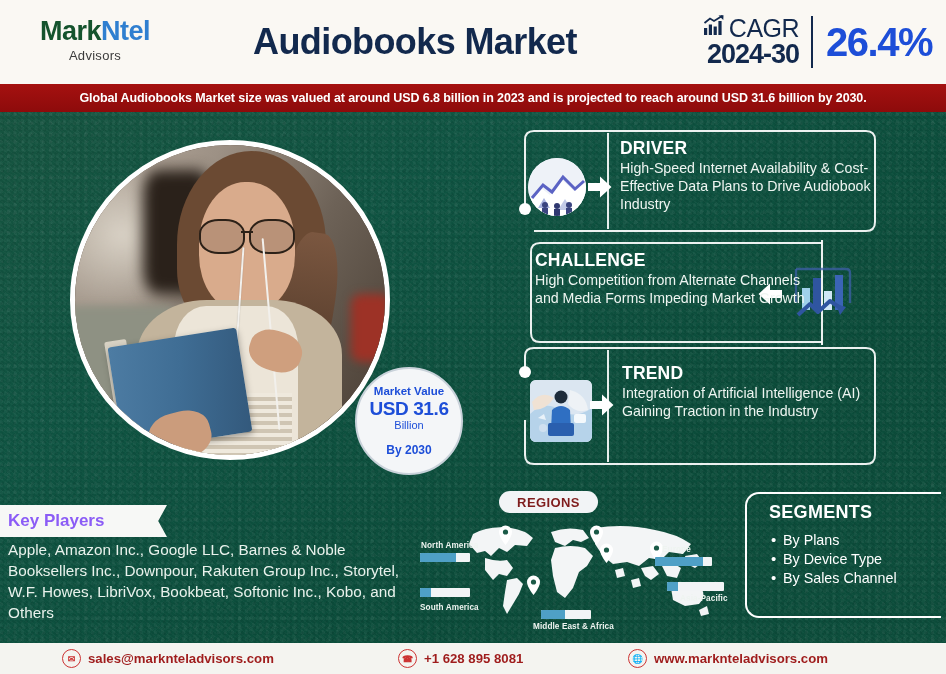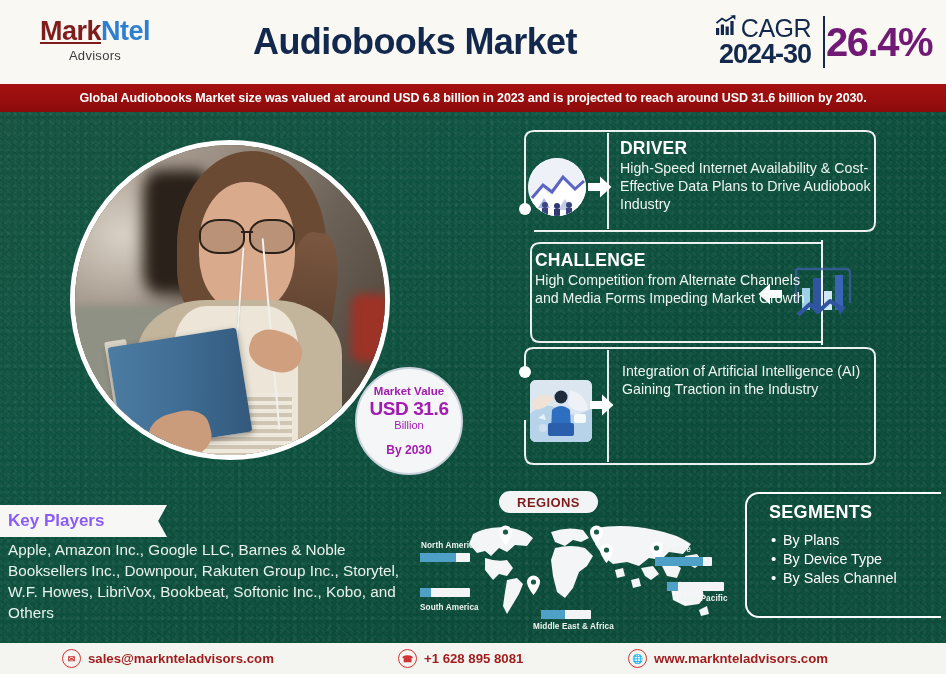--- a/index.html
+++ b/index.html
@@ -29,35 +29,35 @@
   }
 
   
   .header{
     position:absolute;left:0;top:0;width:946px;height:84px;
     background:#faf8f3;display:flex;align-items:center;z-index:5;
     border-bottom:2px solid #e9e4da;
   }
   .logo{position:absolute;left:20px;top:18px;width:150px;text-align:center;}
   .logo-top{font-size:27px;font-weight:bold;letter-spacing:-.5px;line-height:1;}
-  .logo-mark{color:#7f1d1d;text-decoration:underline;}
+  .logo-mark{color:#14532d;}
   .logo-ntel{color:#2f7fd0;}
   .logo-sub{font-size:13px;color:#3b3b3b;margin-top:3px;letter-spacing:.3px;}
   .title{
     position:absolute;left:175px;top:0;width:480px;height:84px;
     display:flex;align-items:center;justify-content:center;
     font-size:36px;font-weight:bold;color:#12294d;letter-spacing:-.6px;
   }
   .cagr-wrap{position:absolute;right:14px;top:8px;height:68px;display:flex;align-items:center;}
   .cagr-left{text-align:right;color:#12294d;line-height:1.03;padding-right:12px;}
   .cagr-row1{display:flex;align-items:flex-end;justify-content:flex-end;gap:3px;}
   .cagr-label{font-size:25px;letter-spacing:-.5px;}
   .cagr-years{font-size:27px;font-weight:bold;letter-spacing:-1px;}
   .cagr-divider{width:2px;height:52px;background:#12294d;}
-  .cagr-value{font-size:40px;font-weight:bold;color:#701a75;padding-left:1px;letter-spacing:-1.5px;}
+  .cagr-value{font-size:40px;font-weight:bold;color:#1d4ed8;padding-left:13px;letter-spacing:-1.5px;}
   .chart-ico{display:inline-block;vertical-align:bottom;margin-bottom:2px;}
 
   
   .banner{
     position:absolute;left:0;top:84px;width:946px;height:28px;
     background:linear-gradient(180deg,#a51110 0%,#8d0b0b 100%);
     color:#fff;font-size:12.5px;font-weight:bold;
     display:flex;align-items:center;justify-content:center;
     letter-spacing:-.1px;z-index:5;
   }
@@ -89,21 +89,21 @@
   .ph-hand1{position:absolute;left:24%;top:86%;width:20%;height:15%;background:#cb9c7c;border-radius:42%;transform:rotate(-14deg);}
   .ph-hand2{position:absolute;left:56%;top:60%;width:17%;height:13%;background:#cf9f7e;border-radius:44%;transform:rotate(18deg);}
   .ph-cord{position:absolute;left:52%;top:33%;width:2.2px;height:60%;background:#f2f0ec;border-radius:2px;transform:rotate(4deg);box-shadow:0 0 1px rgba(0,0,0,.25);}
   .ph-cord2{position:absolute;left:63%;top:30%;width:2.2px;height:62%;background:#f2f0ec;border-radius:2px;transform:rotate(-5deg);}
 
   
   .mv{
     position:absolute;left:355px;top:367px;width:104px;height:104px;border-radius:50%;
     background:#f4f6f8;border:2px solid #c9d2da;z-index:6;
     display:flex;flex-direction:column;align-items:center;justify-content:center;
-    color:#a21caf;text-align:center;line-height:1.05;
+    color:#1d4ed8;text-align:center;line-height:1.05;
   }
   .mv-l1{font-size:11.5px;font-weight:bold;}
   .mv-l2{font-size:19px;font-weight:bold;margin-top:2px;letter-spacing:-.4px;}
   .mv-l3{font-size:11px;margin-top:1px;}
   .mv-l4{font-size:12px;font-weight:bold;margin-top:12px;}
 
   
   .conn{position:absolute;left:0;top:0;width:946px;height:674px;z-index:2;pointer-events:none;}
 
   
@@ -318,20 +318,21 @@
       <rect x="44" y="34" width="12" height="9" rx="2" fill="#ffffff" opacity=".85"></rect>
       <path d="M8 38 L14 34 L16 40 Z" fill="#ffffff" opacity=".7"></path>
     </svg>
   </div>
   <div class="arrow" style="left:590px;top:394px;">
     <svg width="24" height="22" viewBox="0 0 24 22">
         <path d="M0 7 L12 7 L12 0.5 L23.5 11 L12 21.5 L12 15 L0 15 Z" fill="#ffffff"></path>
       </svg>
   </div>
   <div class="card card-trend">
+    <div class="ttl">TREND</div>
     <div class="bdy">Integration of Artificial Intelligence (AI) Gaining Traction in the Industry</div>
   </div>
 
   <div class="kp-ribbon">Key Players</div>
   <div class="kp-notch"></div>
   <div class="kp-text">Apple, Amazon Inc., Google LLC, Barnes &amp; Noble Booksellers Inc., Downpour, Rakuten Group Inc., Storytel, W.F. Howes, LibriVox, Bookbeat, Softonic Inc., Kobo, and Others</div>
 
   <div class="seg-box">
     <div class="seg-ttl">SEGMENTS</div>
     <ul class="seg-list">

